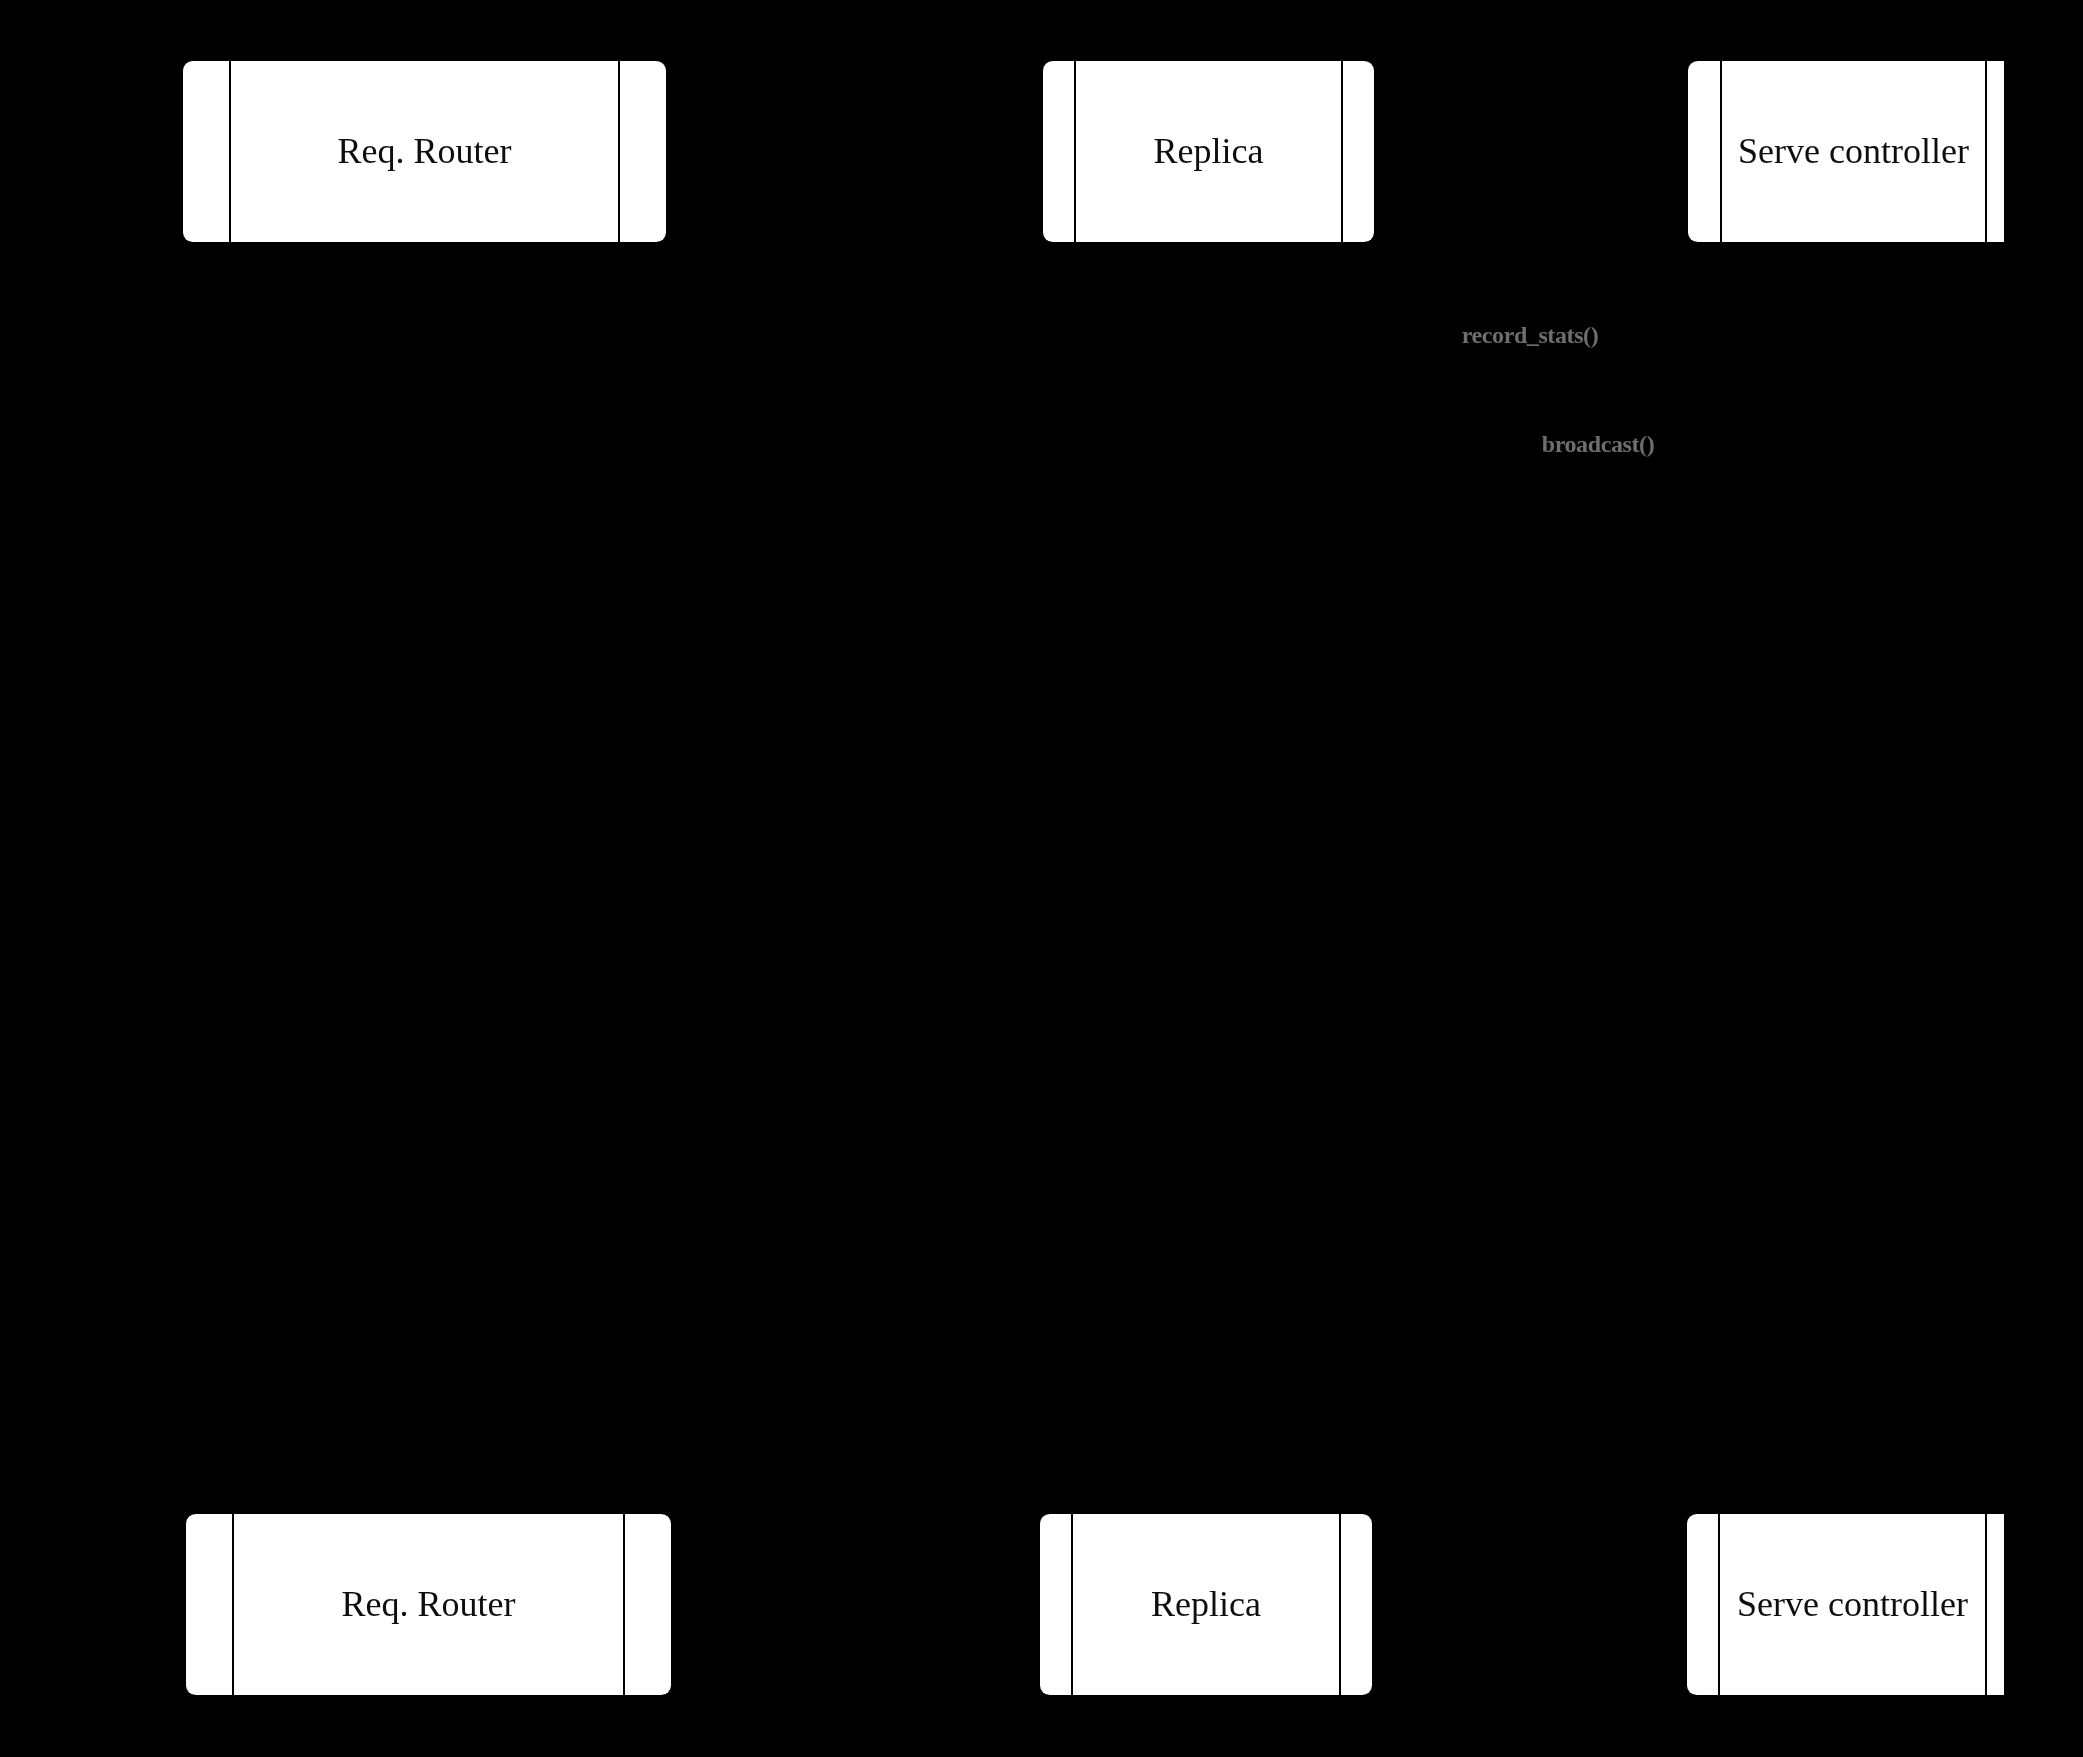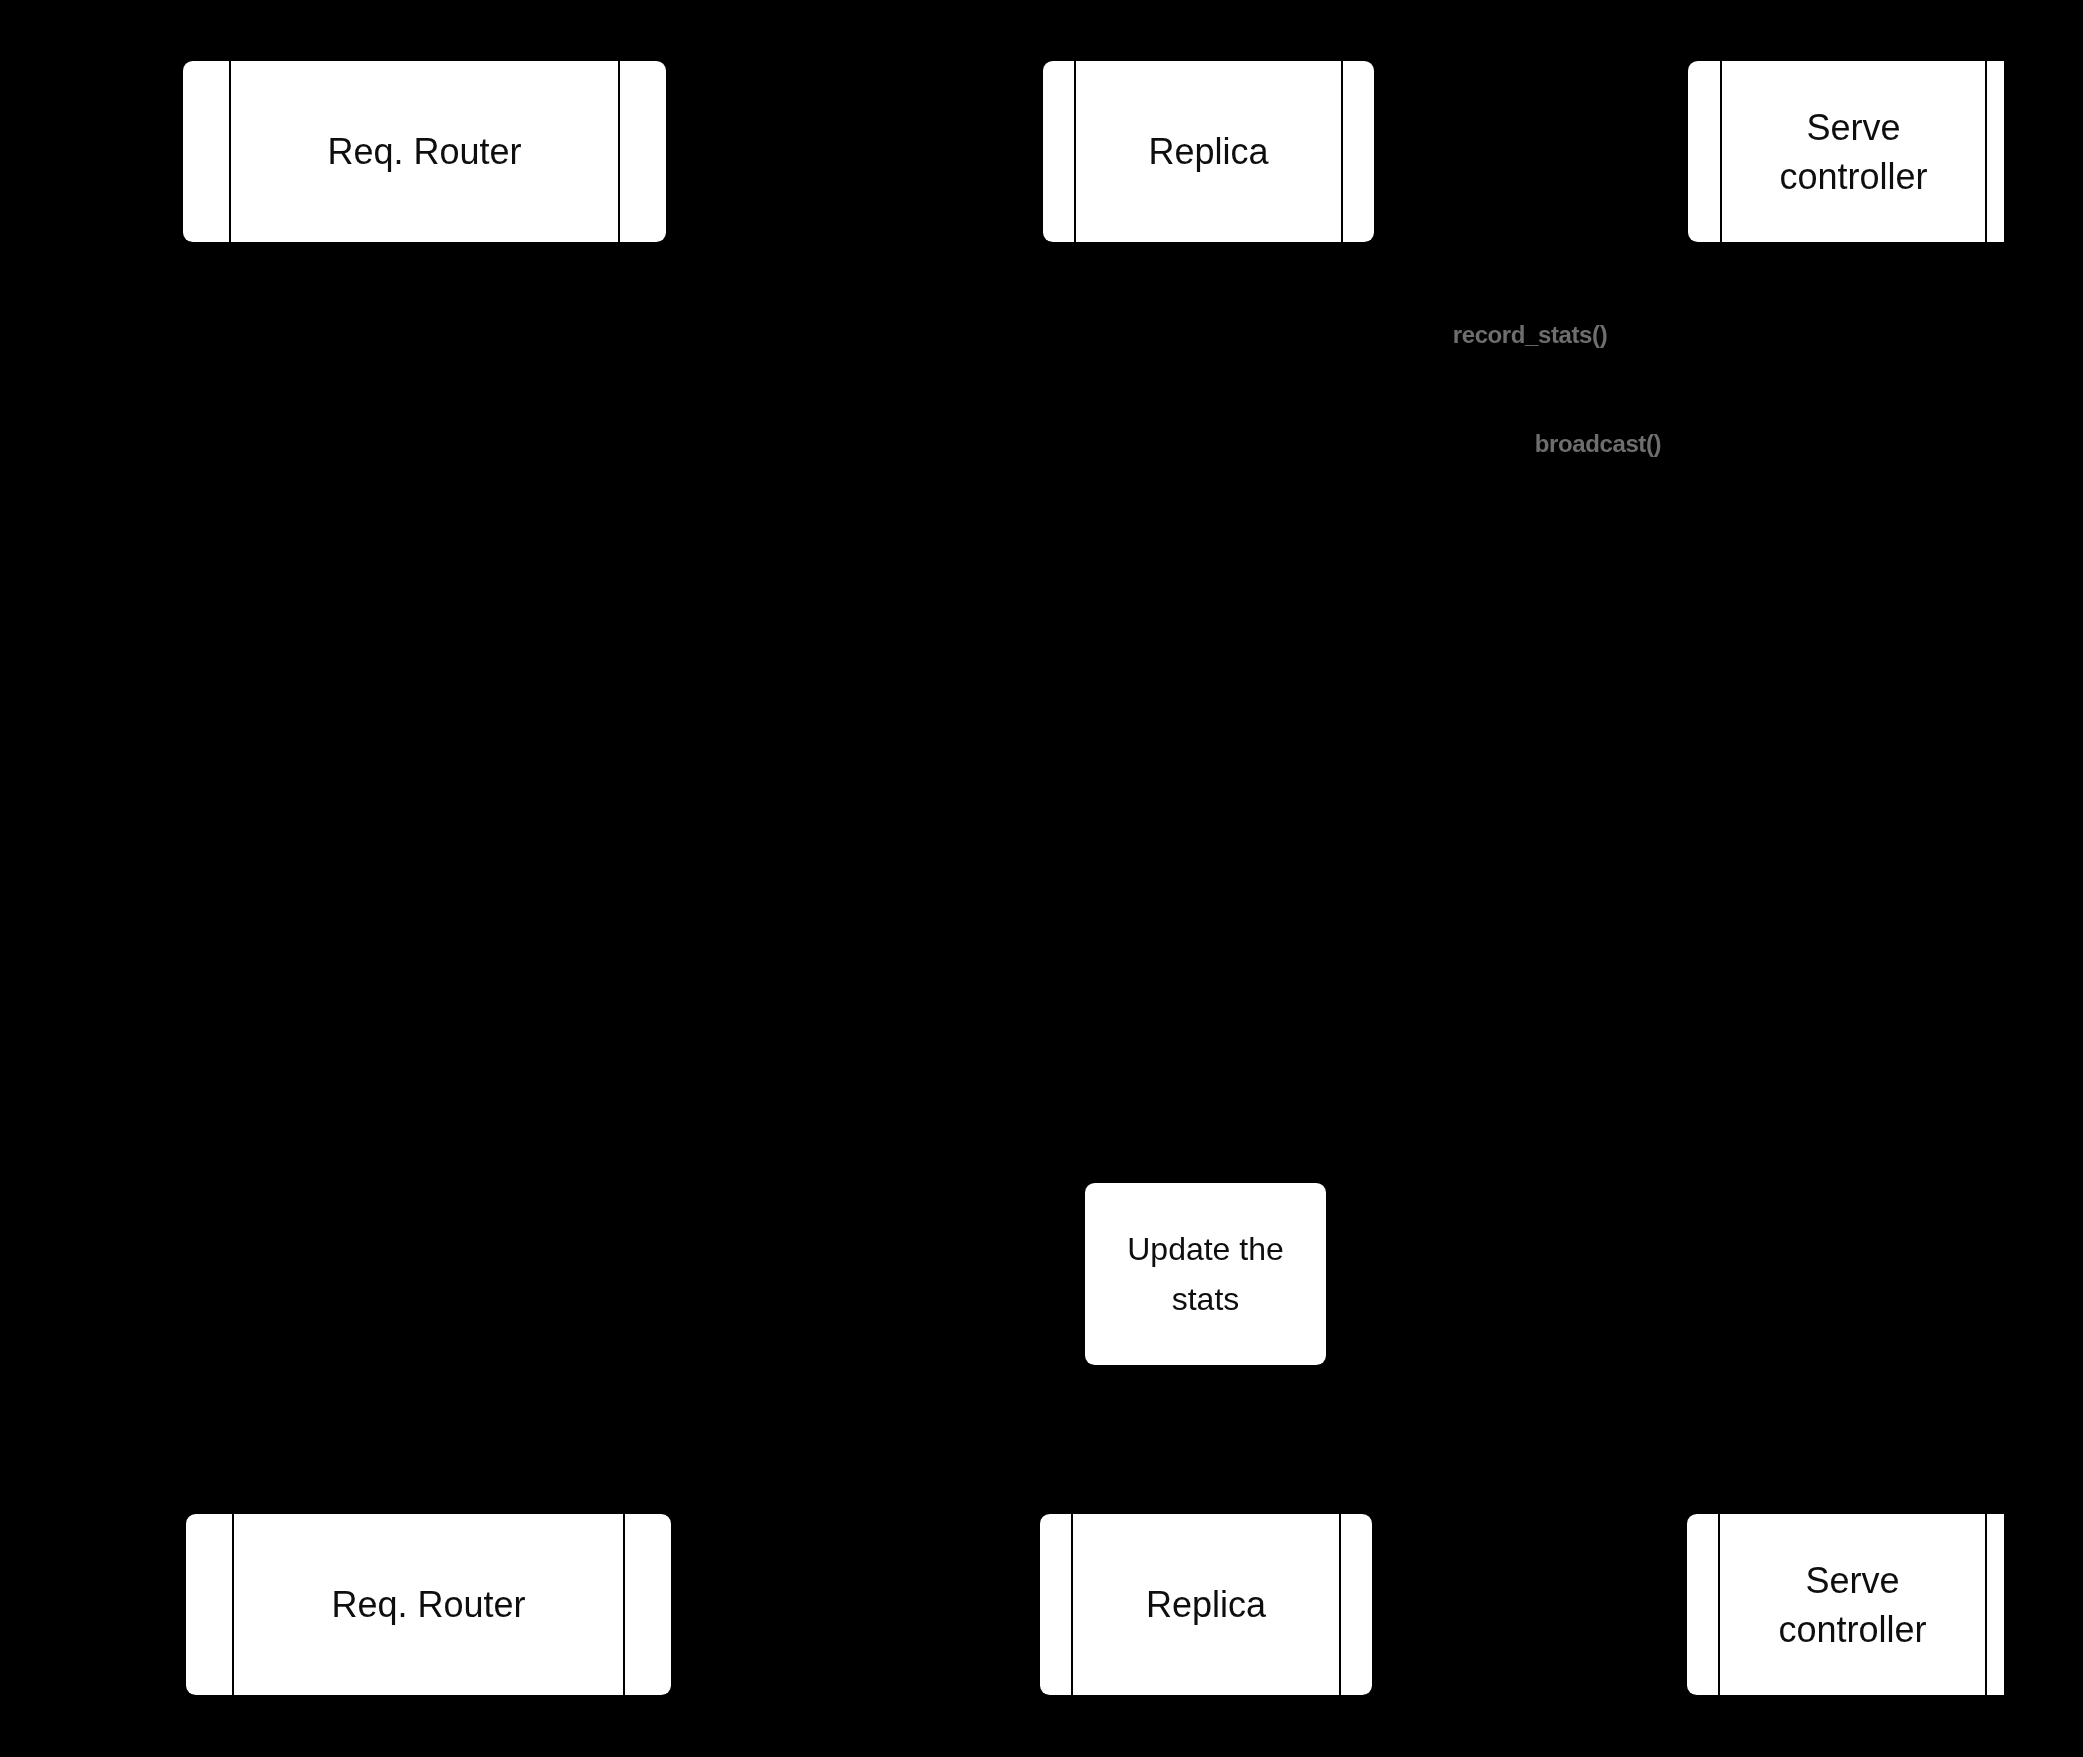--- a/index.html
+++ b/index.html
@@ -6,21 +6,21 @@
     margin: 0;
     padding: 0;
     background: #000000;
   }
   .canvas {
     position: relative;
     width: 2004px;
     height: 1757px;
     background: var(--bg, #000000);
     overflow: hidden;
-    font-family: Liberation Sans, sans-serif;
+    font-family: Liberation Serif, serif;
   }
 
   
   .participant {
     position: absolute;
     height: 181px;
     background: var(--participant-fill, #ffffff);
     border-radius: 9.8px;
     display: flex;
     align-items: center;
@@ -97,23 +97,20 @@
 
   <div class="participant" style="left:1688px; top:61px; width:331px; --inset:32px;">
     <div class="vline left"></div>
     <div class="vline right"></div>
     <div class="plabel narrow">Serve controller</div>
   </div>
 
   <div class="message m0">record_stats()</div>
   <div class="message m1">broadcast()</div>
 
-  <div class="note">
-    <div class="nlabel">Update the stats</div>
-  </div>
 
   <div class="participant" style="left:186px; top:1514px; width:485px; --inset:46px;">
     <div class="vline left"></div>
     <div class="vline right"></div>
     <div class="plabel">Req. Router</div>
   </div>
 
   <div class="participant" style="left:1040px; top:1514px; width:332px; --inset:31px;">
     <div class="vline left"></div>
     <div class="vline right"></div>

